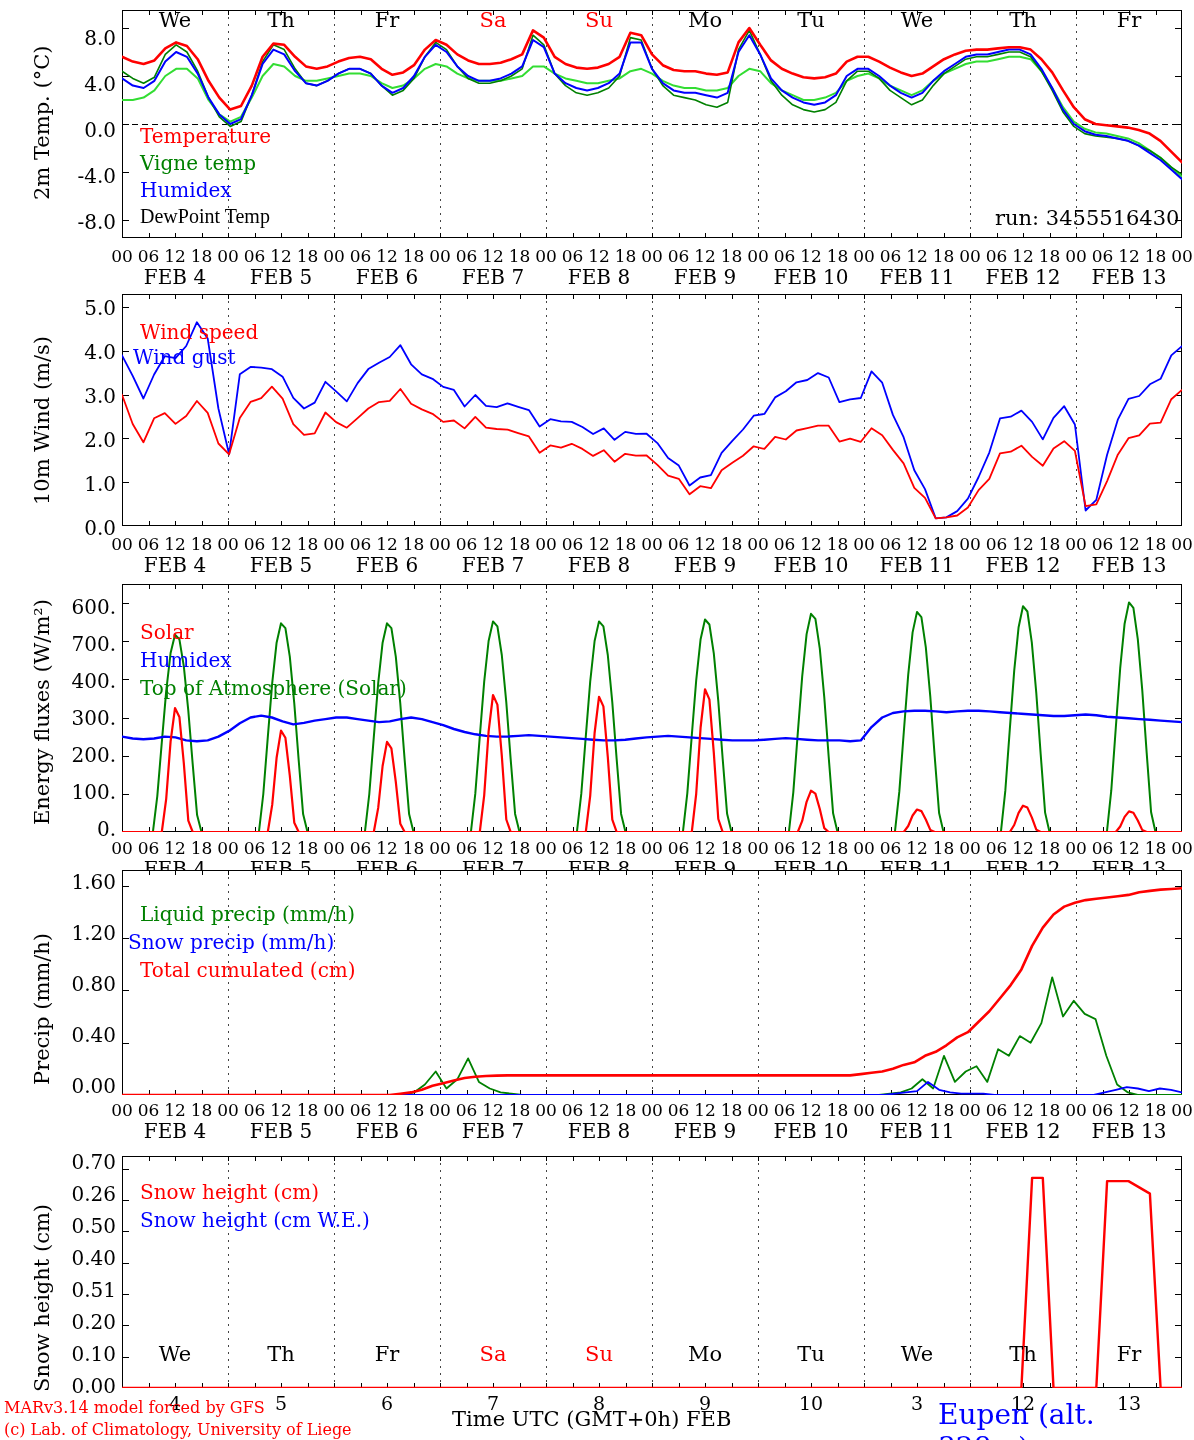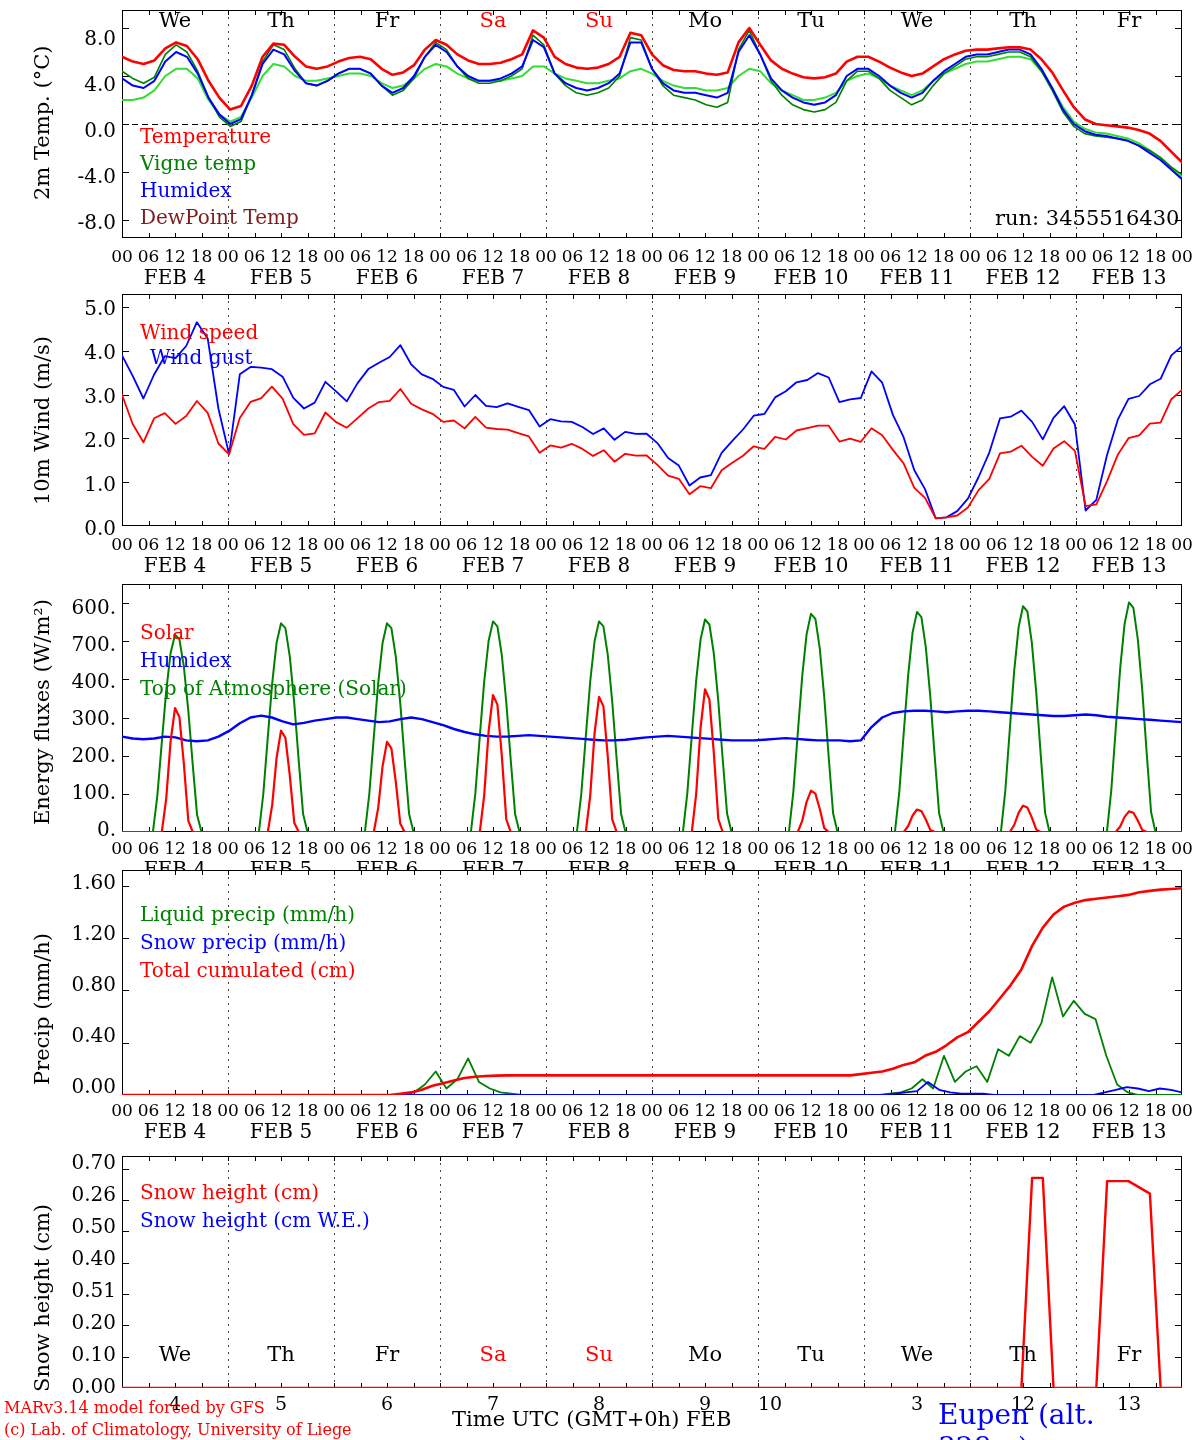--- a/index.html
+++ b/index.html
@@ -9,21 +9,21 @@
   svg{display:block;}
   .ylabel{position:absolute;transform-origin:0 0;transform:rotate(-90deg);font-size:21px;white-space:nowrap;}
   .legend{position:absolute;font-size:20px;white-space:nowrap;}
   .tick-row{position:absolute;font-size:17px;letter-spacing:0px;white-space:nowrap;}
   .day-row{position:absolute;font-size:20px;white-space:nowrap;}
   .dow-row{position:absolute;font-size:21px;white-space:nowrap;}
   .yax{position:absolute;font-size:20px;text-align:right;white-space:nowrap;}
   .red{color:#ff0000;}
   .green{color:#008000;}
   .blue{color:#0000ff;}
-  .ltgreen{color:#7f1d1d;}
+  .ltgreen{color:#000000;font-family:Liberation Serif, serif;}
   .runlabel{position:absolute;font-size:21px;}
   .foot{position:absolute;font-size:16px;}
   .footbig{position:absolute;font-size:28px;}
   .axtitle{position:absolute;font-size:21px;}
 </style>
 </head>
 <body>
 
 <div id="root">
 
@@ -327,21 +327,21 @@
         <line x1="0" y1="101.5" x2="7" y2="101.5" stroke="#000" stroke-width="1"></line>
         <line x1="1060" y1="101.5" x2="1053" y2="101.5" stroke="#000" stroke-width="1"></line>
         <line x1="0" y1="57.5" x2="7" y2="57.5" stroke="#000" stroke-width="1"></line>
         <line x1="1060" y1="57.5" x2="1053" y2="57.5" stroke="#000" stroke-width="1"></line>
         <line x1="0" y1="13.5" x2="7" y2="13.5" stroke="#000" stroke-width="1"></line>
         <line x1="1060" y1="13.5" x2="1053" y2="13.5" stroke="#000" stroke-width="1"></line>
         <polyline points="0.0,61.3 10.7,81.9 21.4,104.5 32.1,80.5 42.8,62.2 53.5,64.2 64.2,52.0 74.9,28.2 85.7,44.4 96.4,114.5 107.1,160.3 117.8,80.3 128.5,72.9 139.2,73.6 149.9,75.2 160.6,82.7 171.3,103.9 182.0,114.5 192.7,108.6 203.4,87.8 214.1,97.4 224.8,107.4 235.6,89.1 246.3,75.1 257.0,68.7 267.7,63.0 278.4,51.2 289.1,70.3 299.8,80.4 310.5,84.8 321.2,92.9 331.9,95.9 342.6,112.5 353.3,101.0 364.0,111.8 374.7,113.1 385.5,109.4 396.2,112.8 406.9,116.1 417.6,132.5 428.3,125.2 439.0,127.3 449.7,127.9 460.4,133.0 471.1,140.0 481.8,134.4 492.5,145.8 503.2,137.9 513.9,139.8 524.6,139.7 535.4,149.1 546.1,164.1 556.8,171.6 567.5,191.5 578.2,183.5 588.9,181.1 599.6,158.8 610.3,146.8 621.0,135.5 631.7,121.7 642.4,119.9 653.1,103.4 663.8,97.3 674.5,88.3 685.3,86.0 696.0,79.1 706.7,83.5 717.4,108.2 728.1,105.3 738.8,104.0 749.5,77.4 760.2,88.7 770.9,120.9 781.6,143.2 792.3,176.3 803.0,195.1 813.7,224.3 824.4,223.4 835.2,217.1 845.9,204.7 856.6,183.0 867.3,158.6 878.0,124.4 888.7,122.7 899.4,116.6 910.1,127.9 920.8,145.4 931.5,123.9 942.2,112.2 952.9,130.5 963.6,216.5 974.3,205.9 985.1,160.8 995.8,125.7 1006.5,104.8 1017.2,102.0 1027.9,90.3 1038.6,84.8 1049.3,61.4 1060.0,52.1" fill="none" stroke="#0000ff" stroke-width="1.8" stroke-linejoin="round" stroke-linecap="round"></polyline>
         <polyline points="0.0,100.7 10.7,130.0 21.4,148.3 32.1,124.3 42.8,119.1 53.5,129.9 64.2,122.0 74.9,107.0 85.7,118.9 96.4,149.5 107.1,160.3 117.8,124.1 128.5,107.9 139.2,104.2 149.9,92.7 160.6,104.6 171.3,130.2 182.0,140.8 192.7,139.3 203.4,118.5 214.1,128.1 224.8,133.7 235.6,124.1 246.3,114.5 257.0,108.1 267.7,106.8 278.4,95.0 289.1,109.7 299.8,115.4 310.5,119.8 321.2,127.9 331.9,126.5 342.6,134.4 353.3,122.9 364.0,133.7 374.7,135.0 385.5,135.6 396.2,139.1 406.9,142.4 417.6,158.8 428.3,151.4 439.0,153.6 449.7,149.8 460.4,154.9 471.1,161.9 481.8,156.2 492.5,167.7 503.2,159.8 513.9,161.7 524.6,161.5 535.4,170.9 546.1,181.6 556.8,184.8 567.5,200.3 578.2,192.2 588.9,194.2 599.6,176.3 610.3,168.7 621.0,161.7 631.7,152.3 642.4,154.9 653.1,142.8 663.8,145.5 674.5,136.5 685.3,134.1 696.0,131.6 706.7,131.7 717.4,147.6 728.1,144.7 738.8,147.8 749.5,134.3 760.2,141.3 770.9,155.9 781.6,169.4 792.3,193.8 803.0,203.8 813.7,224.3 824.4,223.4 835.2,221.5 845.9,213.5 856.6,196.1 867.3,184.8 878.0,159.4 888.7,157.7 899.4,151.7 910.1,162.9 920.8,171.7 931.5,154.5 942.2,147.2 952.9,156.8 963.6,212.1 974.3,210.3 985.1,187.1 995.8,160.7 1006.5,144.2 1017.2,141.4 1027.9,129.7 1038.6,128.6 1049.3,105.2 1060.0,95.9" fill="none" stroke="#ff0000" stroke-width="1.8" stroke-linejoin="round" stroke-linecap="round"></polyline>
       </svg>
     <div class="legend red" style="left:140px;top:30px;">Wind speed</div>
-    <div class="legend blue" style="left:150px;top:55px;">Wind gust</div>
+    <div class="legend blue" style="left:133px;top:55px;">Wind gust</div>
     <div class="tick-row" id="ticks-2" style="left: 122px; top: 244px; width: 1060px; position: absolute; height: 20px;">
         <span class="tick" style="position: absolute; left: -12px; width: 24px; text-align: center;">00</span>
         <span class="tick" style="position: absolute; left: 14.5px; width: 24px; text-align: center;">06</span>
         <span class="tick" style="position: absolute; left: 41px; width: 24px; text-align: center;">12</span>
         <span class="tick" style="position: absolute; left: 67.5px; width: 24px; text-align: center;">18</span>
         <span class="tick" style="position: absolute; left: 94px; width: 24px; text-align: center;">00</span>
         <span class="tick" style="position: absolute; left: 120.5px; width: 24px; text-align: center;">06</span>
         <span class="tick" style="position: absolute; left: 147px; width: 24px; text-align: center;">12</span>
         <span class="tick" style="position: absolute; left: 173.5px; width: 24px; text-align: center;">18</span>
         <span class="tick" style="position: absolute; left: 200px; width: 24px; text-align: center;">00</span>
@@ -680,21 +680,21 @@
         <line x1="1060" y1="120.5" x2="1053" y2="120.5" stroke="#000" stroke-width="1"></line>
         <line x1="0" y1="68.5" x2="7" y2="68.5" stroke="#000" stroke-width="1"></line>
         <line x1="1060" y1="68.5" x2="1053" y2="68.5" stroke="#000" stroke-width="1"></line>
         <line x1="0" y1="16.5" x2="7" y2="16.5" stroke="#000" stroke-width="1"></line>
         <line x1="1060" y1="16.5" x2="1053" y2="16.5" stroke="#000" stroke-width="1"></line>
         <polyline points="0.0,225.0 10.8,225.0 21.6,225.0 32.4,225.0 43.3,225.0 54.1,225.0 64.9,225.0 75.7,225.0 86.5,225.0 97.3,225.0 108.2,225.0 119.0,225.0 129.8,225.0 140.6,225.0 151.4,225.0 162.2,225.0 173.1,225.0 183.9,225.0 194.7,225.0 205.5,225.0 216.3,225.0 227.1,225.0 238.0,225.0 248.8,225.0 259.6,225.0 270.4,225.0 281.2,225.0 292.0,222.4 302.9,214.5 313.7,201.5 324.5,218.5 335.3,209.3 346.1,188.4 356.9,211.9 367.8,218.5 378.6,222.4 389.4,223.7 400.2,225.0 411.0,225.0 421.8,225.0 432.7,225.0 443.5,225.0 454.3,225.0 465.1,225.0 475.9,225.0 486.7,225.0 497.6,225.0 508.4,225.0 519.2,225.0 530.0,225.0 540.8,225.0 551.6,225.0 562.4,225.0 573.3,225.0 584.1,225.0 594.9,225.0 605.7,225.0 616.5,225.0 627.3,225.0 638.2,225.0 649.0,225.0 659.8,225.0 670.6,225.0 681.4,225.0 692.2,225.0 703.1,225.0 713.9,225.0 724.7,225.0 735.5,225.0 746.3,225.0 757.1,225.0 768.0,223.7 778.8,222.4 789.6,218.5 800.4,209.3 811.2,218.5 822.0,185.8 832.9,211.9 843.7,201.5 854.5,196.2 865.3,211.9 876.1,179.2 886.9,185.8 897.8,166.1 908.6,172.7 919.4,153.1 930.2,107.3 941.0,146.5 951.8,130.8 962.7,143.9 973.5,149.1 984.3,185.8 995.1,214.5 1005.9,222.4 1016.7,225.0 1027.6,225.0 1038.4,225.0 1049.2,225.0 1060.0,225.0" fill="none" stroke="#008000" stroke-width="1.8" stroke-linejoin="round" stroke-linecap="round"></polyline>
         <polyline points="0.0,225.0 11.0,225.0 22.1,225.0 33.1,225.0 44.2,225.0 55.2,225.0 66.3,225.0 77.3,225.0 88.3,225.0 99.4,225.0 110.4,225.0 121.5,225.0 132.5,225.0 143.5,225.0 154.6,225.0 165.6,225.0 176.7,225.0 187.7,225.0 198.8,225.0 209.8,225.0 220.8,225.0 231.9,225.0 242.9,225.0 254.0,225.0 265.0,225.0 276.0,225.0 287.1,225.0 298.1,225.0 309.2,225.0 320.2,225.0 331.3,225.0 342.3,225.0 353.3,225.0 364.4,225.0 375.4,225.0 386.5,225.0 397.5,225.0 408.5,225.0 419.6,225.0 430.6,225.0 441.7,225.0 452.7,225.0 463.8,225.0 474.8,225.0 485.8,225.0 496.9,225.0 507.9,225.0 519.0,225.0 530.0,225.0 541.0,225.0 552.1,225.0 563.1,225.0 574.2,225.0 585.2,225.0 596.3,225.0 607.3,225.0 618.3,225.0 629.4,225.0 640.4,225.0 651.5,225.0 662.5,225.0 673.5,225.0 684.6,225.0 695.6,225.0 706.7,225.0 717.7,225.0 728.8,225.0 739.8,225.0 750.8,225.0 761.9,225.0 772.9,223.7 784.0,222.4 795.0,221.1 806.0,211.9 817.1,219.8 828.1,222.4 839.2,223.7 850.2,223.7 861.3,223.7 872.3,225.0 883.3,225.0 894.4,225.0 905.4,225.0 916.5,225.0 927.5,225.0 938.5,225.0 949.6,225.0 960.6,225.0 971.7,225.0 982.7,222.4 993.8,219.8 1004.8,217.2 1015.8,218.5 1026.9,221.1 1037.9,218.5 1049.0,219.8 1060.0,222.4" fill="none" stroke="#0000ff" stroke-width="1.8" stroke-linejoin="round" stroke-linecap="round"></polyline>
         <polyline points="0.0,225.0 10.7,225.0 21.4,225.0 32.1,225.0 42.8,225.0 53.5,225.0 64.2,225.0 74.9,225.0 85.7,225.0 96.4,225.0 107.1,225.0 117.8,225.0 128.5,225.0 139.2,225.0 149.9,225.0 160.6,225.0 171.3,225.0 182.0,225.0 192.7,225.0 203.4,225.0 214.1,225.0 224.8,225.0 235.6,225.0 246.3,225.0 257.0,225.0 267.7,225.0 278.4,223.7 289.1,222.4 299.8,219.8 310.5,215.8 321.2,213.2 331.9,210.6 342.6,208.0 353.3,206.7 364.0,206.0 374.7,205.6 385.5,205.4 396.2,205.4 406.9,205.4 417.6,205.4 428.3,205.4 439.0,205.4 449.7,205.4 460.4,205.4 471.1,205.4 481.8,205.4 492.5,205.4 503.2,205.4 513.9,205.4 524.6,205.4 535.4,205.4 546.1,205.4 556.8,205.4 567.5,205.4 578.2,205.4 588.9,205.4 599.6,205.4 610.3,205.4 621.0,205.4 631.7,205.4 642.4,205.4 653.1,205.4 663.8,205.4 674.5,205.4 685.3,205.4 696.0,205.4 706.7,205.4 717.4,205.4 728.1,205.4 738.8,204.1 749.5,202.8 760.2,201.5 770.9,198.8 781.6,194.9 792.3,192.3 803.0,185.8 813.7,181.8 824.4,175.3 835.2,167.4 845.9,162.2 856.6,151.7 867.3,141.3 878.0,128.2 888.7,115.1 899.4,99.4 910.1,75.9 920.8,57.6 931.5,44.5 942.2,36.6 952.9,32.7 963.6,30.1 974.3,28.8 985.1,27.5 995.8,26.2 1006.5,24.9 1017.2,22.2 1027.9,20.9 1038.6,19.6 1049.3,19.0 1060.0,18.3" fill="none" stroke="#ff0000" stroke-width="2.6" stroke-linejoin="round" stroke-linecap="round"></polyline>
       </svg>
     <div class="legend green" style="left:140px;top:32px;">Liquid precip (mm/h)</div>
-    <div class="legend blue" style="left:140px;top:60px;">Snow precip (mm/h)</div>
+    <div class="legend blue" style="left:128px;top:60px;">Snow precip (mm/h)</div>
     <div class="legend red" style="left:140px;top:88px;">Total cumulated (cm)</div>
     <div class="tick-row" id="ticks-4" style="left: 122px; top: 230px; width: 1060px; position: absolute; height: 20px;">
         <span class="tick" style="position: absolute; left: -12px; width: 24px; text-align: center;">00</span>
         <span class="tick" style="position: absolute; left: 14.5px; width: 24px; text-align: center;">06</span>
         <span class="tick" style="position: absolute; left: 41px; width: 24px; text-align: center;">12</span>
         <span class="tick" style="position: absolute; left: 67.5px; width: 24px; text-align: center;">18</span>
         <span class="tick" style="position: absolute; left: 94px; width: 24px; text-align: center;">00</span>
         <span class="tick" style="position: absolute; left: 120.5px; width: 24px; text-align: center;">06</span>
         <span class="tick" style="position: absolute; left: 147px; width: 24px; text-align: center;">12</span>
         <span class="tick" style="position: absolute; left: 173.5px; width: 24px; text-align: center;">18</span>
@@ -881,21 +881,21 @@
         <span style="color: rgb(0, 0, 0); position: absolute; left: 848px; width: 106px; text-align: center;">Th</span>
         <span style="color: rgb(0, 0, 0); position: absolute; left: 954px; width: 106px; text-align: center;">Fr</span>
       </div>
     <div class="day-row" id="daynums" style="left: 122px; top: 240px; width: 1060px; font-size: 19px; position: absolute; height: 24px;">
         <span style="position: absolute; left: 0px; width: 106px; text-align: center;">4</span>
         <span style="position: absolute; left: 106px; width: 106px; text-align: center;">5</span>
         <span style="position: absolute; left: 212px; width: 106px; text-align: center;">6</span>
         <span style="position: absolute; left: 318px; width: 106px; text-align: center;">7</span>
         <span style="position: absolute; left: 424px; width: 106px; text-align: center;">8</span>
         <span style="position: absolute; left: 530px; width: 106px; text-align: center;">9</span>
-        <span style="position: absolute; left: 636px; width: 106px; text-align: left;">10</span>
+        <span style="position: absolute; left: 636px; width: 106px; text-align: center;">10</span>
         <span style="position: absolute; left: 742px; width: 106px; text-align: center;">3</span>
         <span style="position: absolute; left: 848px; width: 106px; text-align: center;">12</span>
         <span style="position: absolute; left: 954px; width: 106px; text-align: center;">13</span>
       </div>
   </div>
 
   <div class="axtitle" style="left:452px;top:1407px;">Time UTC (GMT+0h) FEB</div>
   <div class="foot red" style="left:4px;top:1398px;">MARv3.14 model forced by GFS</div>
   <div class="foot red" style="left:4px;top:1420px;">(c) Lab. of Climatology, University of Liege</div>
   <div class="footbig blue" style="left:906px;top:1398px;margin-left:32px;">Eupen (alt. 328m)</div>

